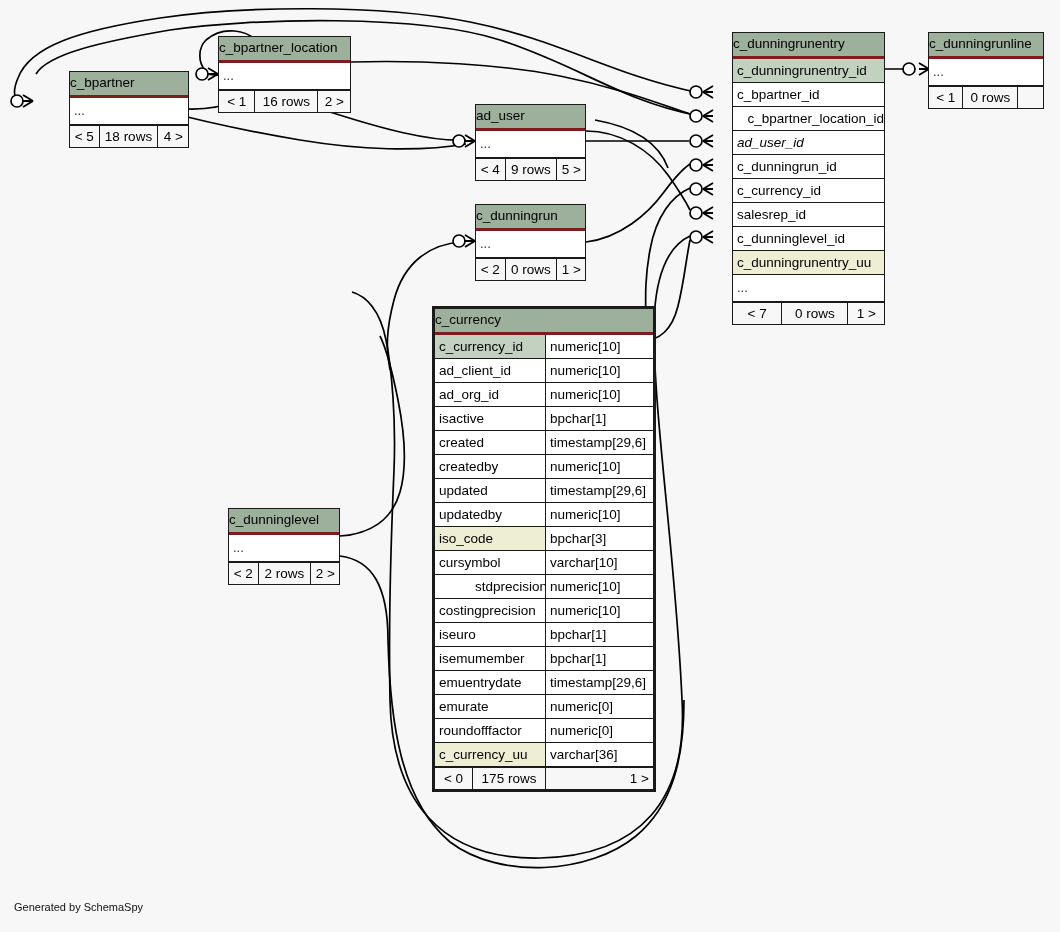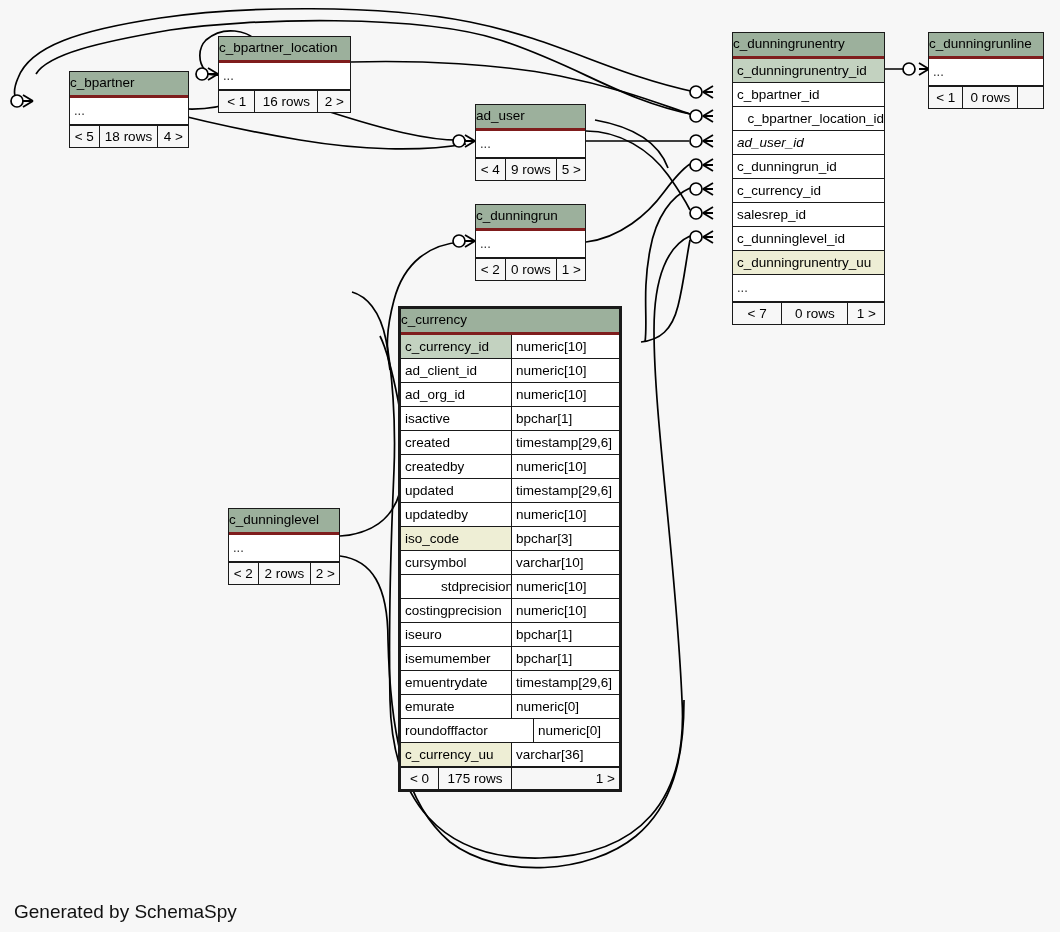--- a/index.html
+++ b/index.html
@@ -93,21 +93,21 @@
     padding: 0 4px;
     text-align: center;
     white-space: nowrap;
   }
   .tbl .ftr div:last-child { border-right: none; }
   .tbl .ftr .rt { text-align: right; }
   .credit {
     position: absolute;
     left: 14px;
     top: 901px;
-    font-size: 19px;
+    font-size: 11px;
     color: #111;
   }
 </style>
 </head>
 <body>
 
 <div id="canvas">
 
   <svg class="edges" viewBox="0 0 1060 932" xmlns="http://www.w3.org/2000/svg">
     <defs>
@@ -307,21 +307,21 @@
       <div class="c-name" style="width:100%; border-right:none;">c_dunningrunentry_uu</div>
     </div>
     <div class="row ellipsis" style="border-bottom:1px solid #1a1a1a;">...</div>
     <div class="ftr">
       <div style="width:50px;">&lt; 7</div>
       <div style="width:67px;">0 rows</div>
       <div style="width:36px;">1 &gt;</div>
     </div>
   </div>
 
-  <div class="tbl thick" style="left:398px; top:306px; width:224px;">
+  <div class="tbl thick" style="left:432px; top:306px; width:224px;">
     <div class="hdr">c_currency</div>
     <div class="row pk">
       <div class="c-name" style="width:111px;">c_currency_id</div>
       <div class="c-type">numeric[10]</div>
     </div>
     <div class="row">
       <div class="c-name" style="width:111px;">ad_client_id</div>
       <div class="c-type">numeric[10]</div>
     </div>
     <div class="row">
@@ -374,21 +374,21 @@
     </div>
     <div class="row">
       <div class="c-name" style="width:111px;">emuentrydate</div>
       <div class="c-type">timestamp[29,6]</div>
     </div>
     <div class="row">
       <div class="c-name" style="width:111px;">emurate</div>
       <div class="c-type">numeric[0]</div>
     </div>
     <div class="row">
-      <div class="c-name" style="width:133px;">roundofffactor</div>
+      <div class="c-name" style="width:111px;">roundofffactor</div>
       <div class="c-type">numeric[0]</div>
     </div>
     <div class="row uq">
       <div class="c-name" style="width:111px;">c_currency_uu</div>
       <div class="c-type">varchar[36]</div>
     </div>
     <div class="ftr">
       <div style="width:38px;">&lt; 0</div>
       <div style="width:73px;">175 rows</div>
       <div class="rt" style="width:107px;">1 &gt;</div>

